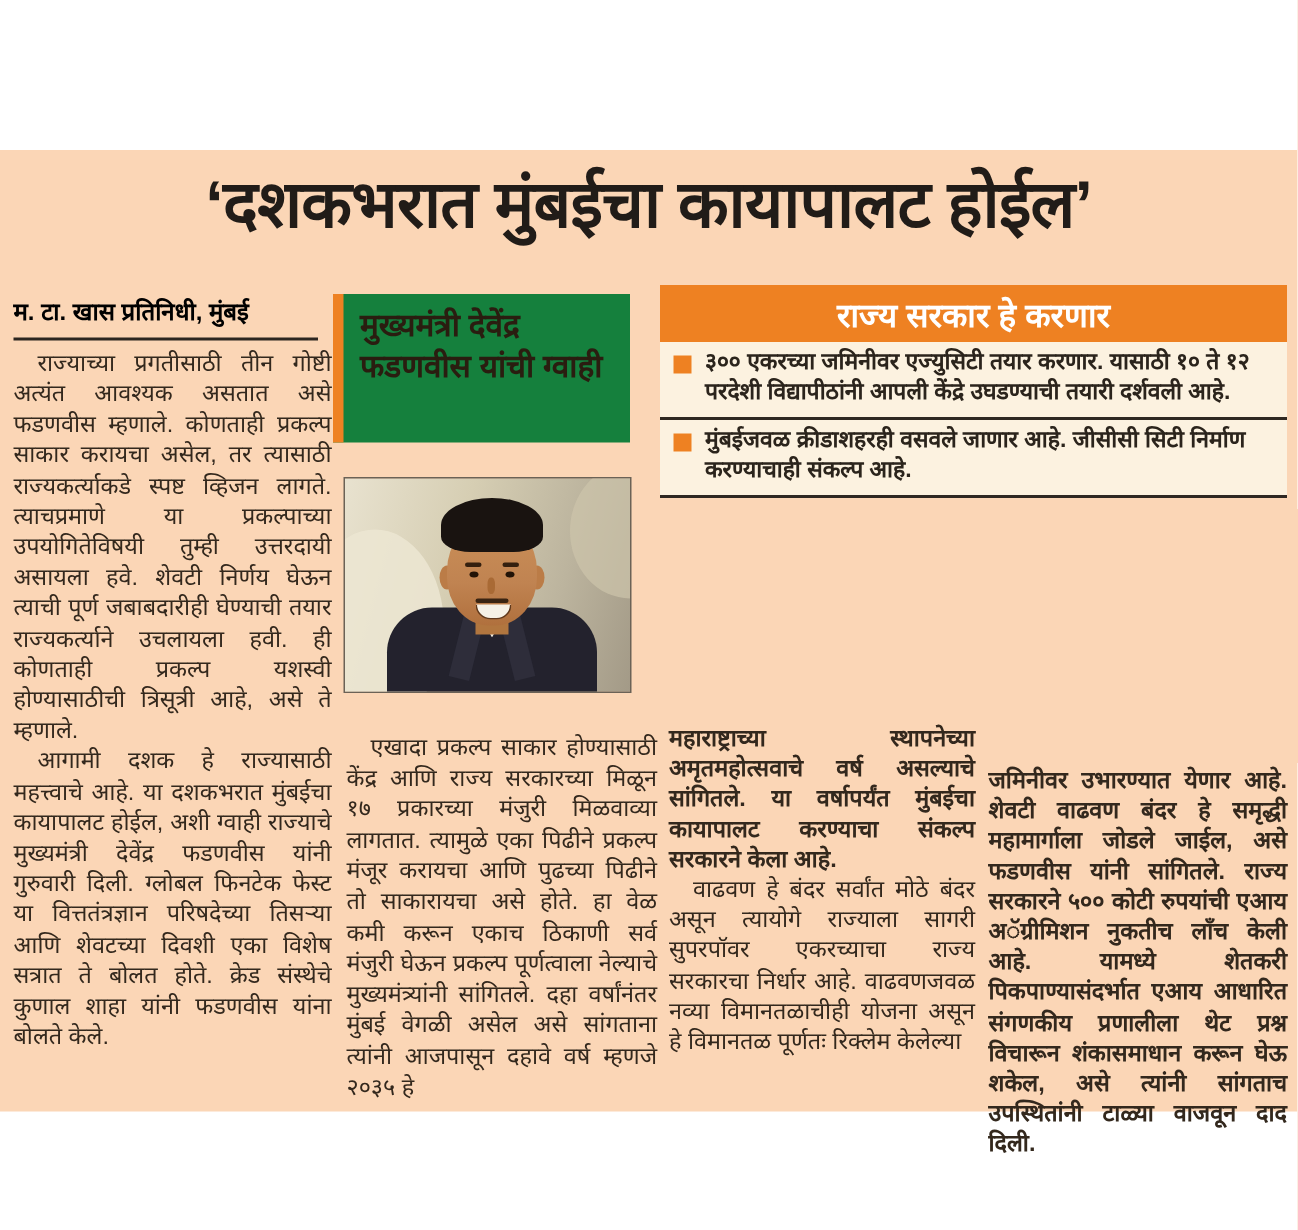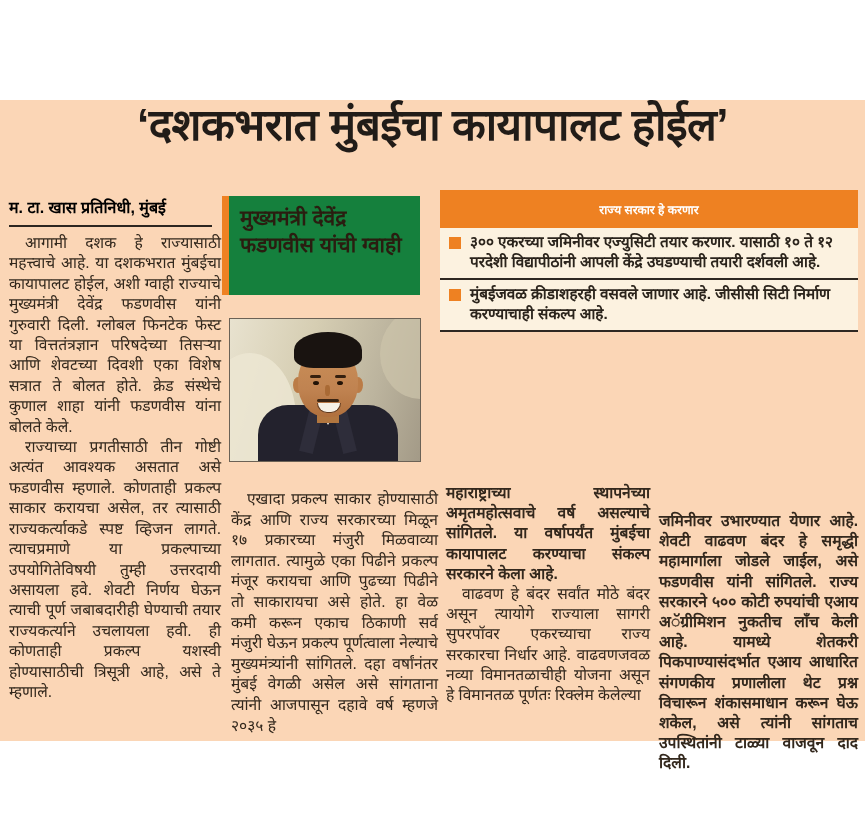--- a/index.html
+++ b/index.html
@@ -12,21 +12,21 @@
     width:865px;height:820px;
     background:#ffffff;
     overflow:hidden;
   }
   .clip{
     position:absolute;left:0;top:100px;width:865px;height:641px;
     background:#fbd6b6;
   }
   
   .headline{
-    position:absolute;left:0;top:92px;width:865px;
+    position:absolute;left:0;top:104px;width:865px;
     text-align:center;
     font-size:44px;font-weight:700;
     color:#211c18;
     letter-spacing:-0.5px;
     line-height:1.5;
     white-space:nowrap;
   }
   
   .byline{
     position:absolute;left:9px;top:196px;width:203px;
@@ -82,21 +82,21 @@
   .ph-nose{left:95px;top:66px;width:5px;height:11px;background:#a96a35;border-radius:40%;}
   .ph-must{left:87px;top:80px;width:22px;height:3px;background:#3a2412;border-radius:2px;}
   .ph-smile{left:87px;top:84px;width:22px;height:9px;background:#f6f1e6;border:1px solid #61391c;border-top:none;border-radius:0 0 22px 22px;}
   
   .infobox{
     position:absolute;left:440px;top:190px;width:418px;
   }
   .ib-head{
     height:38px;background:#ee8122;
     display:flex;align-items:center;justify-content:center;
-    color:#ffffff;font-size:12px;font-weight:700;
+    color:#ffffff;font-size:22px;font-weight:700;
   }
   .ib-item{
     position:relative;
     padding:4px 8px 6px 30px;
     border-bottom:2px solid #2e2822;
     font-size:15.3px;font-weight:700;line-height:20px;
     color:#2b241c;text-align:left;
   }
   .ib-item.alt{background:#fcf2e0;}
   .sq{
@@ -109,22 +109,22 @@
 
 <div class="page">
 
   <div class="clip"></div>
 
   <div class="headline">‘दशकभरात मुंबईचा कायापालट होईल’</div>
 
   <div class="byline">म. टा. खास प्रतिनिधी, मुंबई</div>
 
   <div class="col col1">
+    <p>राज्याच्या प्रगतीसाठी तीन गोष्टी अत्यंत आवश्यक असतात असे फडणवीस म्हणाले. कोणताही प्रकल्प साकार करायचा असेल, तर त्यासाठी राज्यकर्त्याकडे स्पष्ट व्हिजन लागते. त्याचप्रमाणे या प्रकल्पाच्या उपयोगितेविषयी तुम्ही उत्तरदायी असायला हवे. शेवटी निर्णय घेऊन त्याची पूर्ण जबाबदारीही घेण्याची तयार राज्यकर्त्याने उचलायला हवी. ही कोणताही प्रकल्प यशस्वी होण्यासाठीची त्रिसूत्री आहे, असे ते म्हणाले.</p>
     <p>आगामी दशक हे राज्यासाठी महत्त्वाचे आहे. या दशकभरात मुंबईचा कायापालट होईल, अशी ग्वाही राज्याचे मुख्यमंत्री देवेंद्र फडणवीस यांनी गुरुवारी दिली. ग्लोबल फिनटेक फेस्ट या वित्ततंत्रज्ञान परिषदेच्या तिसऱ्या आणि शेवटच्या दिवशी एका विशेष सत्रात ते बोलत होते. क्रेड संस्थेचे कुणाल शाहा यांनी फडणवीस यांना बोलते केले.</p>
-    <p>राज्याच्या प्रगतीसाठी तीन गोष्टी अत्यंत आवश्यक असतात असे फडणवीस म्हणाले. कोणताही प्रकल्प साकार करायचा असेल, तर त्यासाठी राज्यकर्त्याकडे स्पष्ट व्हिजन लागते. त्याचप्रमाणे या प्रकल्पाच्या उपयोगितेविषयी तुम्ही उत्तरदायी असायला हवे. शेवटी निर्णय घेऊन त्याची पूर्ण जबाबदारीही घेण्याची तयार राज्यकर्त्याने उचलायला हवी. ही कोणताही प्रकल्प यशस्वी होण्यासाठीची त्रिसूत्री आहे, असे ते म्हणाले.</p>
   </div>
 
   <div class="kicker">
     <div class="ktext">मुख्यमंत्री देवेंद्र फडणवीस यांची ग्वाही</div>
   </div>
 
   <div class="photo">
     <div class="ph-cushion"></div>
     <div class="ph-cushion2"></div>
     <div class="ph-body"></div>

